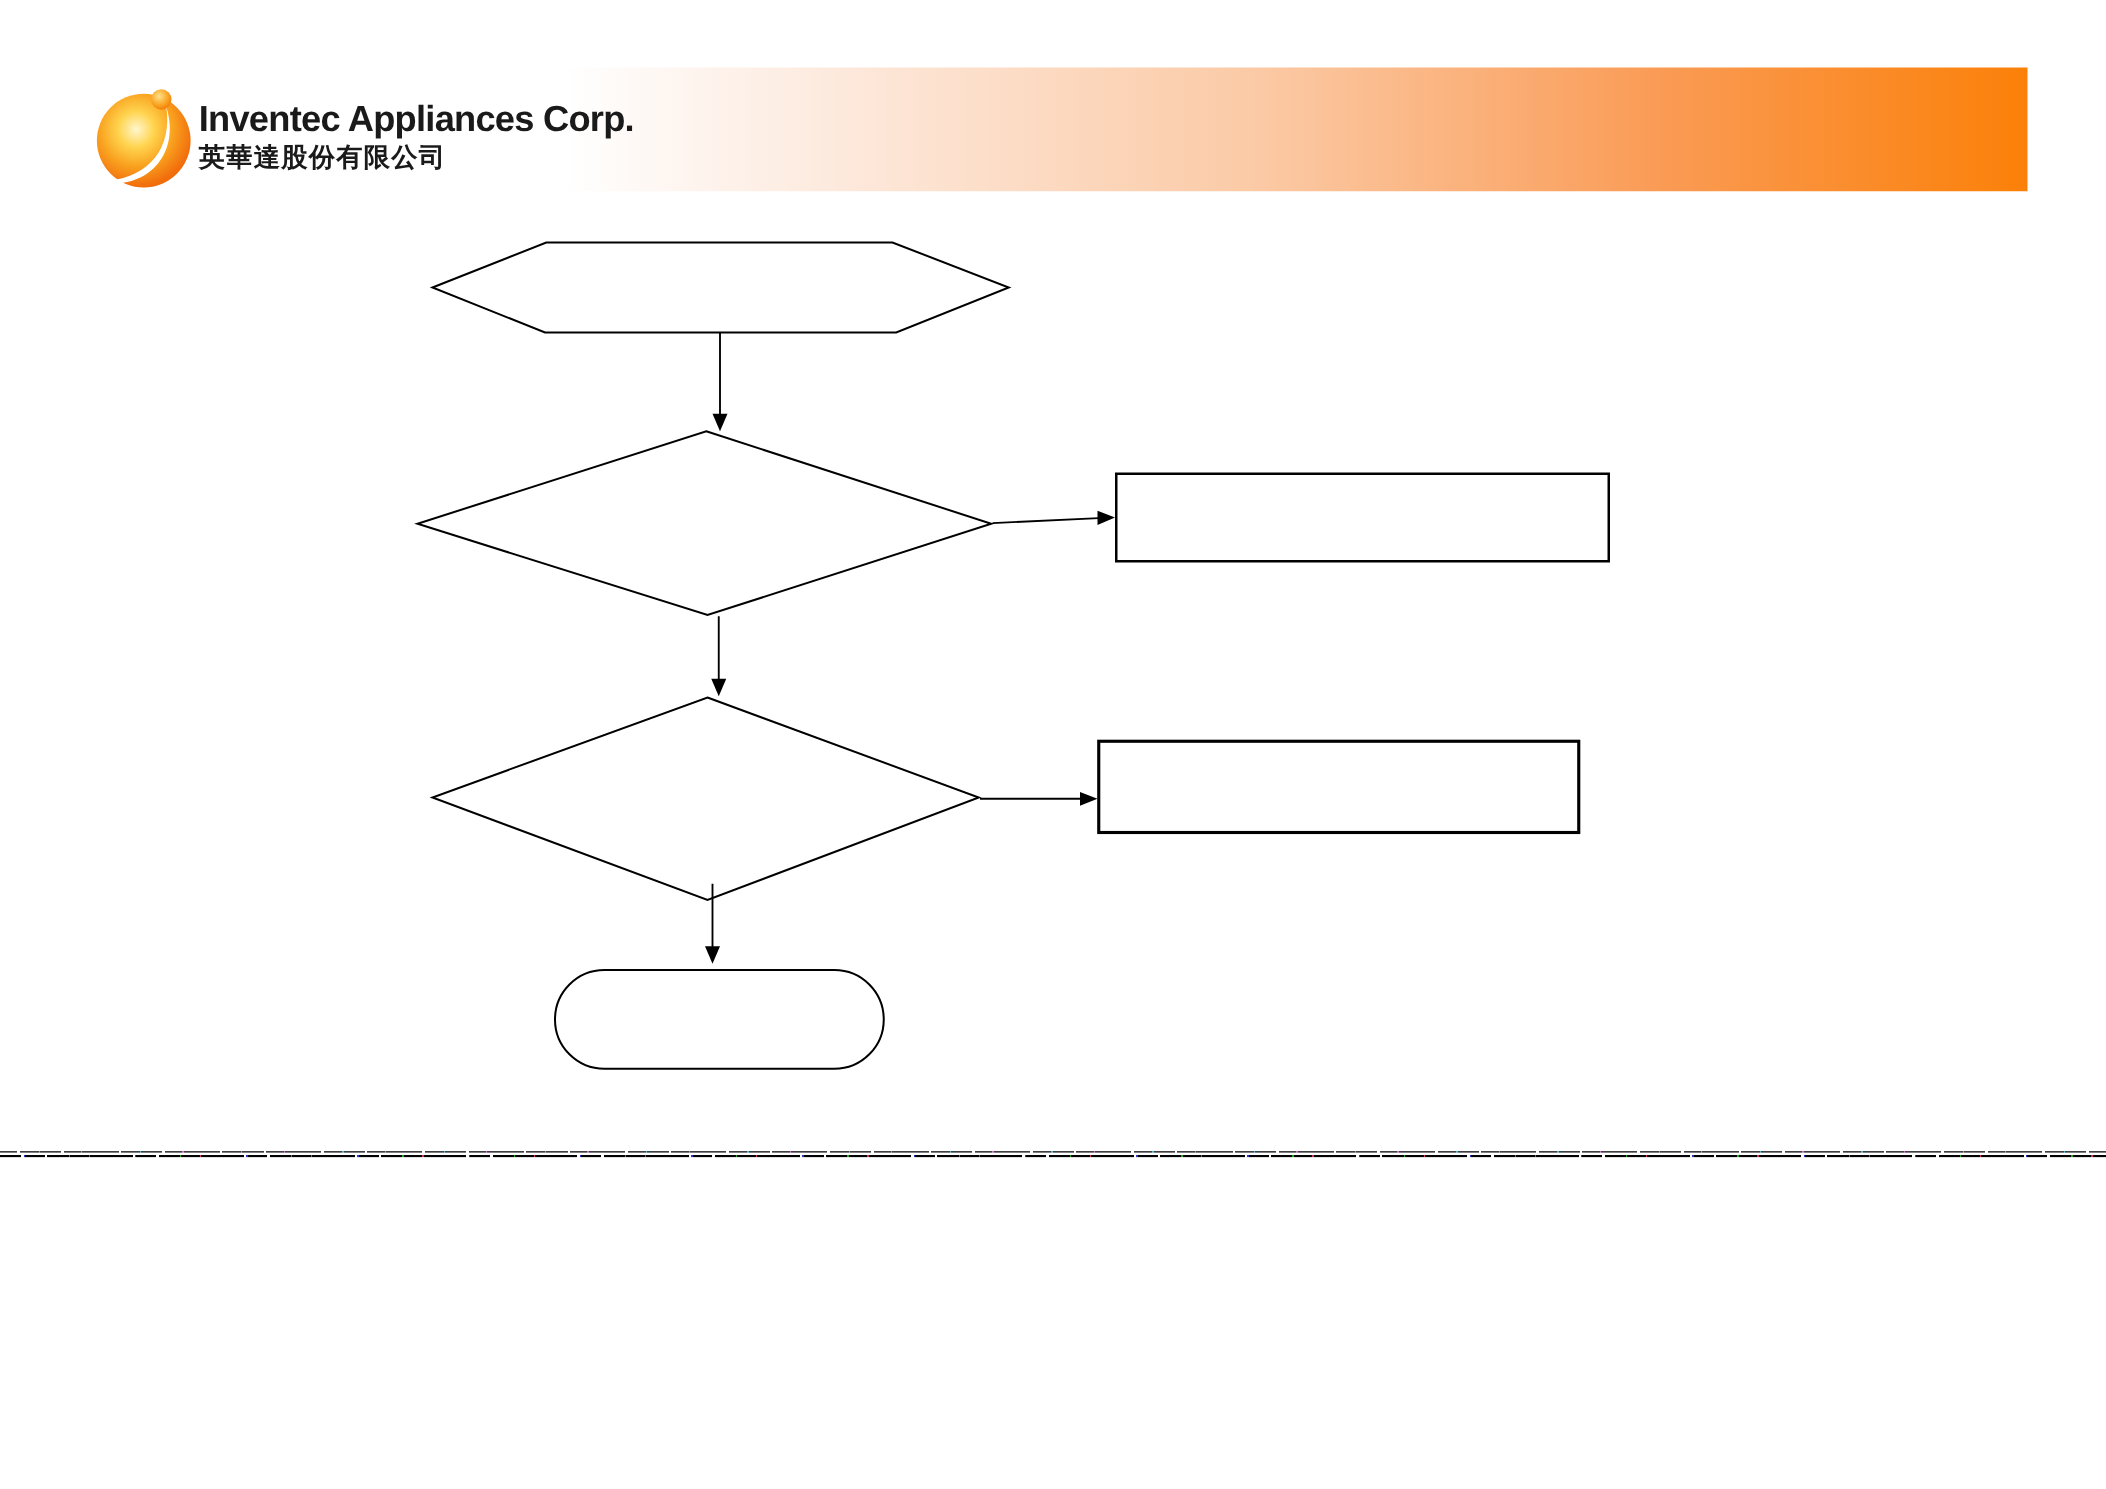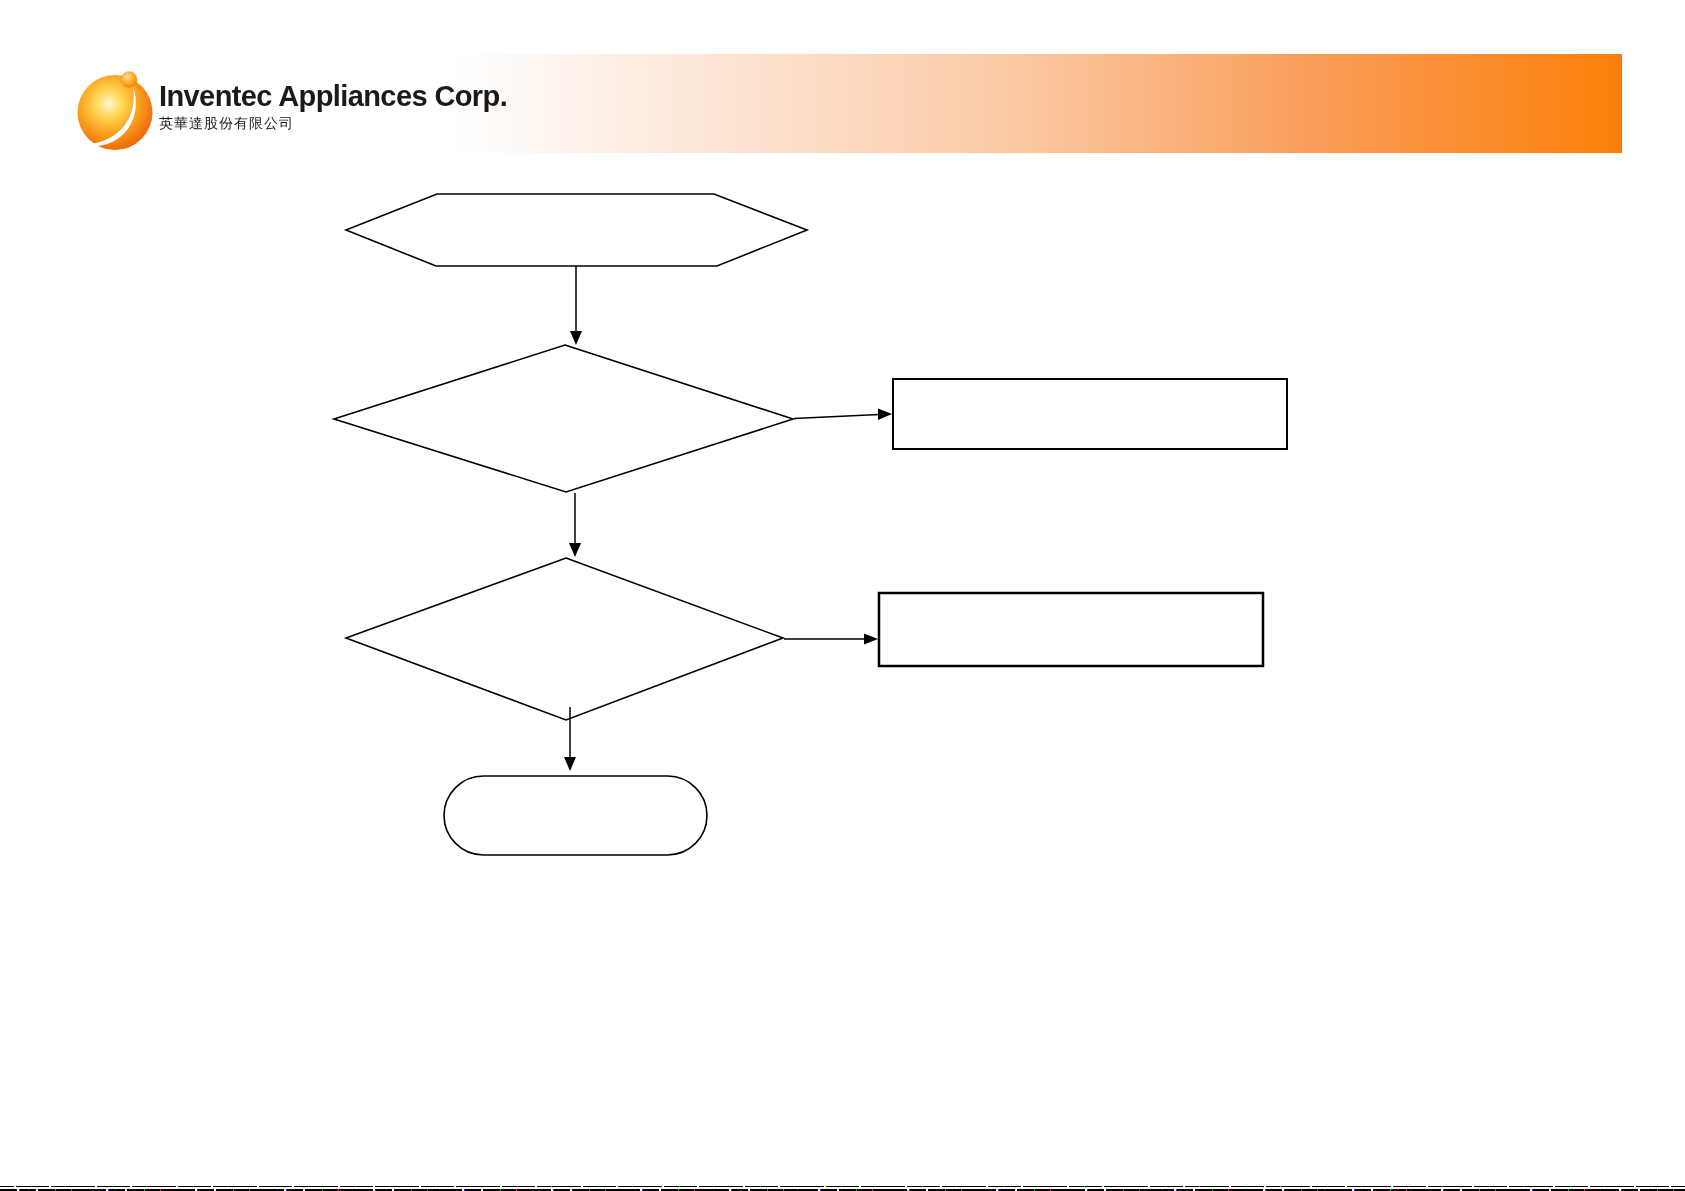--- a/index.html
+++ b/index.html
@@ -1,35 +1,35 @@
 <!DOCTYPE html>
 <html><head>
 <meta charset="utf-8">
 <style>
   html,body{margin:0;padding:0;background:#ffffff;}
   .page{
     position:relative;
-    width:1685px;height:1191px;
+    width:1685px;height:926px;
     background:#ffffff;
     overflow:hidden;
     font-family:"Liberation Sans", sans-serif;
   }
   
   .banner{
     position:absolute;left:450px;top:54px;width:1172px;height:99px;
     background:linear-gradient(90deg,#ffffff 0%,#fdeade 18%,#fbc9a4 48%,#fa9b55 75%,#fb8008 100%);
   }
   .logo{position:absolute;left:60px;top:52px;width:112px;height:108px;}
   .company{position:absolute;left:159px;top:82px;color:#1a1a1a;}
   .company-en{
     font-size:29px;font-weight:bold;letter-spacing:-0.6px;line-height:1.0;
     white-space:nowrap;
   }
   .company-zh{
-    font-size:14px;font-weight:normal;letter-spacing:1px;line-height:1.0;
+    font-size:21px;font-weight:bold;letter-spacing:1px;line-height:1.0;
     margin-top:5px;white-space:nowrap;
   }
   
   .flowchart{position:absolute;left:0;top:0;width:1685px;height:1191px;}
   .shape{fill:#ffffff;stroke:#000000;}
   .conn{stroke:#000000;fill:none;}
   .arrowhead{fill:#000000;stroke:none;}
   .node-label{font-family:"Liberation Sans",sans-serif;font-size:16px;fill:#000;text-anchor:middle;}
   
   .bottom-divider{position:absolute;left:0;bottom:0;width:1685px;height:6px;}

